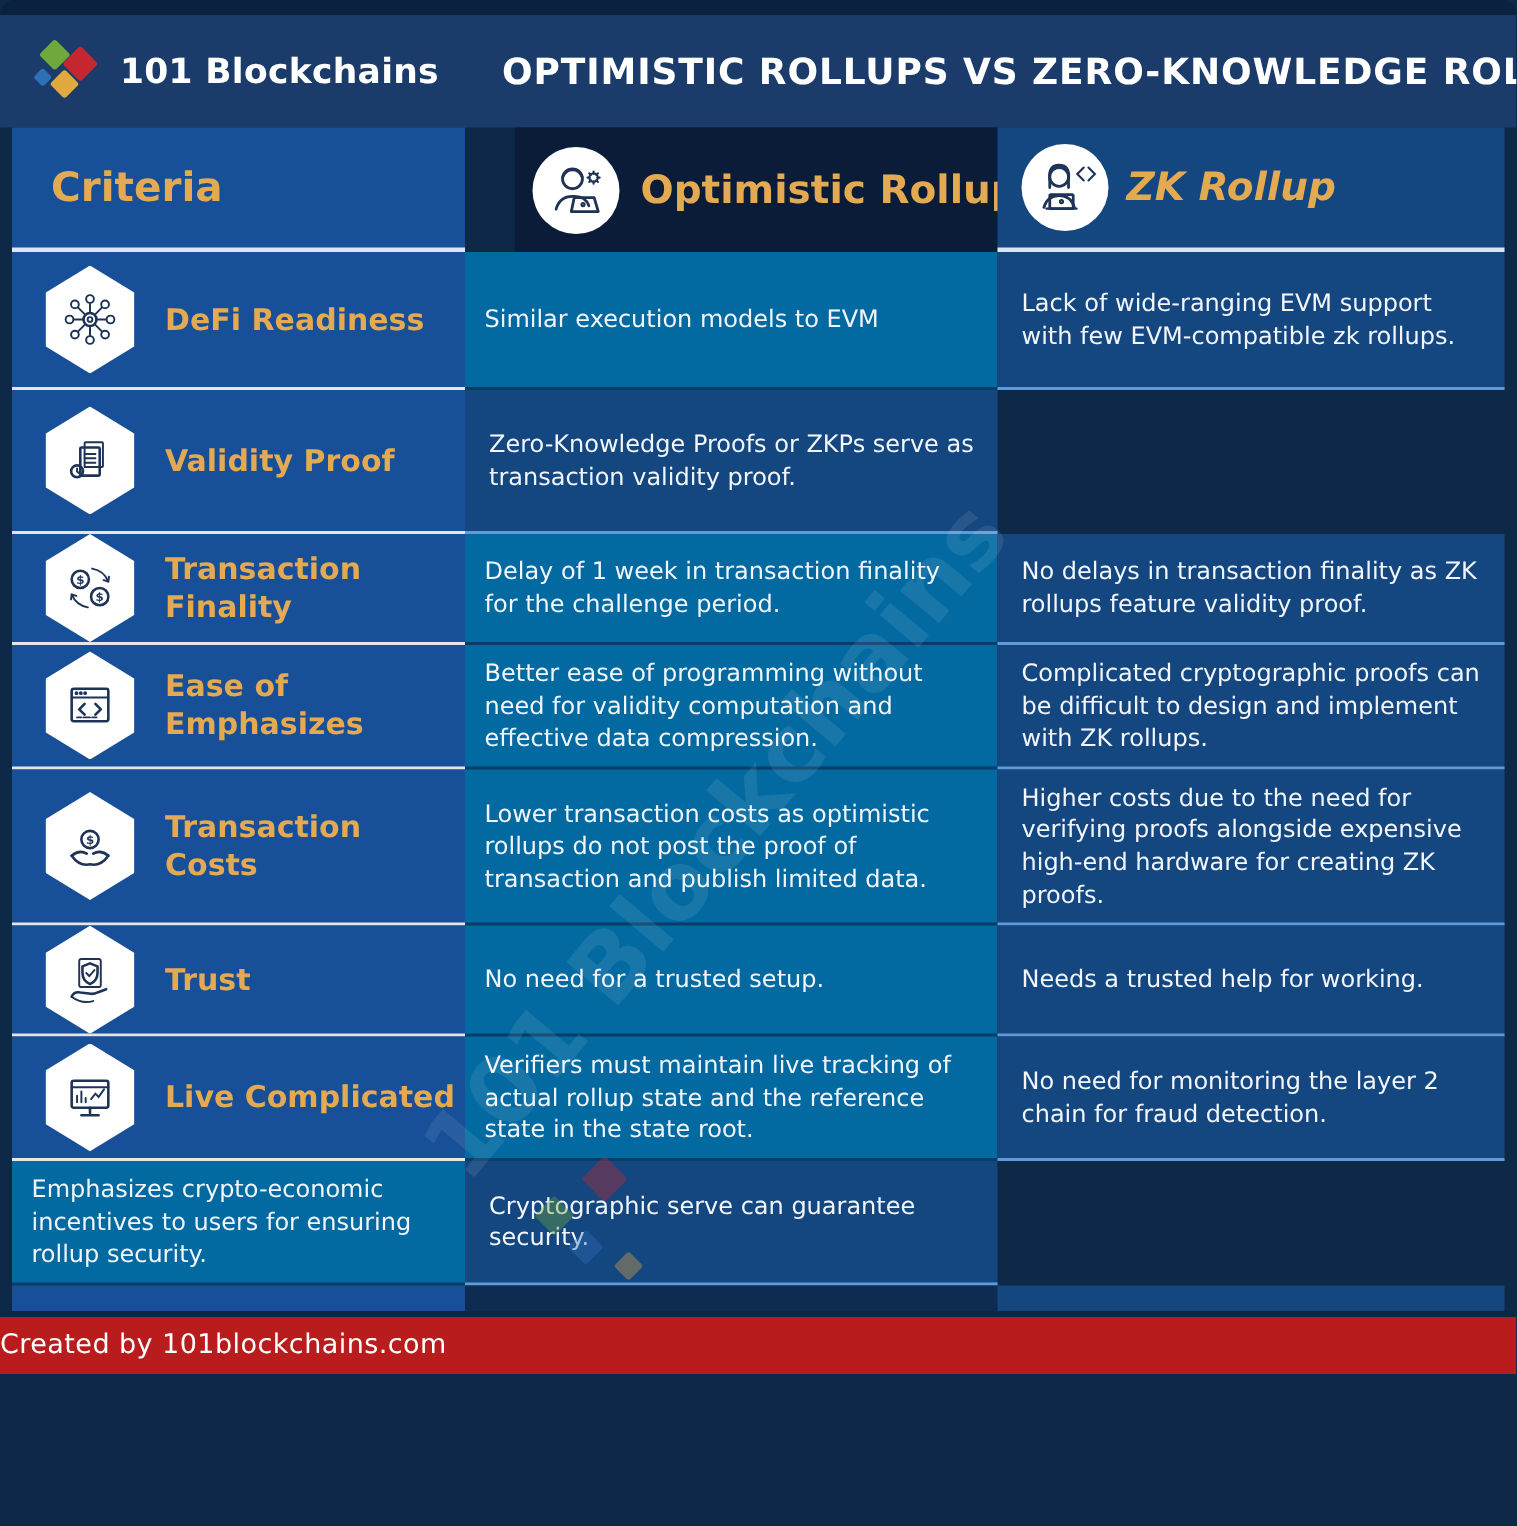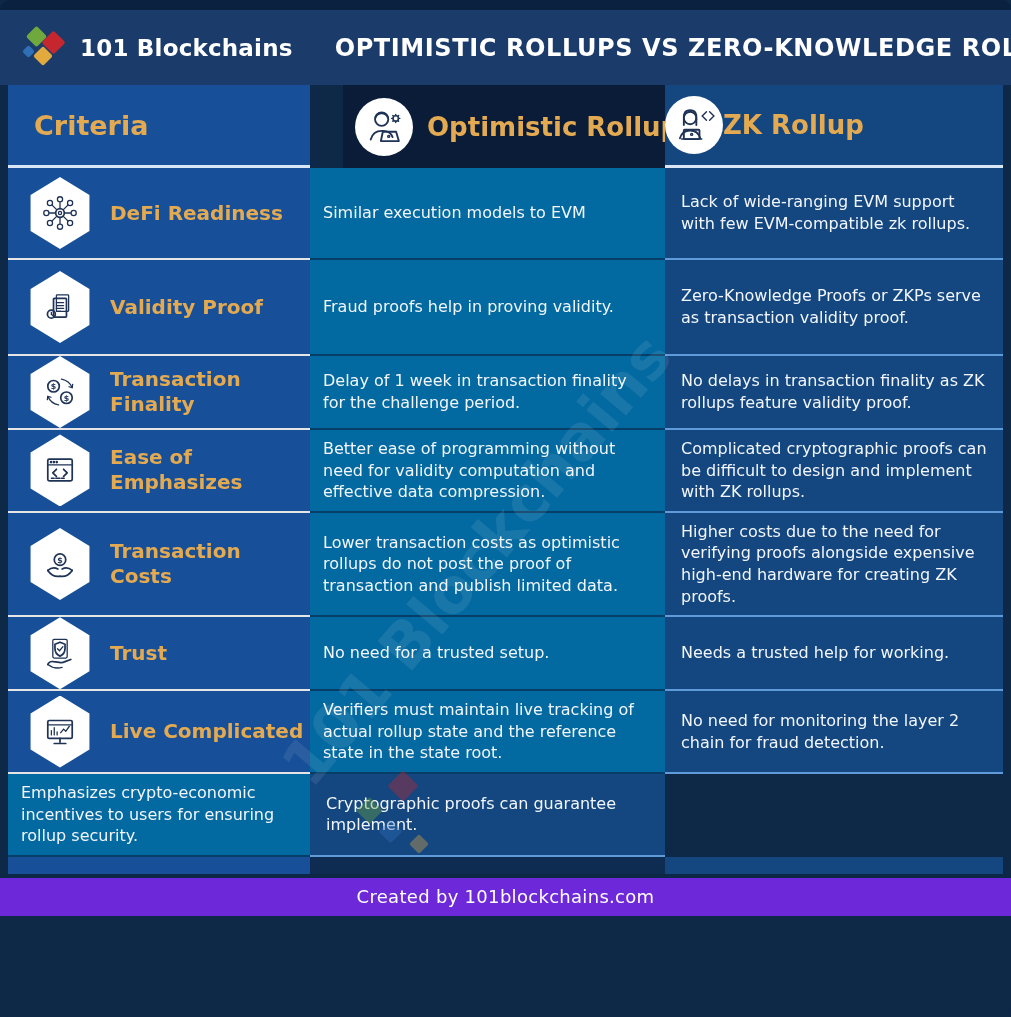--- a/index.html
+++ b/index.html
@@ -23,21 +23,21 @@
 
   
   .tbl { position:relative; padding:0 8px; }
   .grid { display:grid; grid-template-columns:302px 355px 338px; }
 
   
   .chrow { height:83px;text-align:center; }
   .ch-left { background:#174f98; display:flex; align-items:center; padding-left:26px; border-bottom:3px solid #d9e6f5; }
   .ch-left span { color:#e3aa51; font-size:27px; font-weight:bold; }
   .ch-mid { background:#0a1c38; display:flex; align-items:center; gap:14px; padding-left:12px;margin-left:33px; }
-  .ch-right { background:#144680; display:flex; align-items:center; gap:0; border-bottom:3px solid #d9e6f5; }
+  .ch-right { background:#144680; display:flex; align-items:center; gap:12px; padding-left:16px; border-bottom:3px solid #d9e6f5;font-style:italic; }
   .ch-label { color:#e3aa51; font-size:26px; font-weight:bold; white-space:nowrap; }
   .circle-ico { width:58px; height:58px; background:#ffffff; border-radius:50%; display:flex; align-items:center; justify-content:center; flex:0 0 auto; }
   .circle-ico svg { width:50px; height:50px; }
 
   
   .row .cl { background:#174f98; display:flex; align-items:center; padding-left:20px; border-bottom:2px solid #e5e5e5; }
   .row .cm { background:#0369a1; display:flex; align-items:center; padding:8px 12px 8px 13px; border-bottom:2px solid rgba(9,28,56,0.55); }
   .row .cr { background:#144680; display:flex; align-items:center; padding:8px 10px 8px 16px; border-bottom:2px solid #5e9bd8; }
   .row:nth-of-type(1) { height:89px; } .row:nth-of-type(1) .cl,.row:nth-of-type(1) .cm,.row:nth-of-type(1) .cr { height:89px; }
   .row:nth-of-type(2) .cl,.row:nth-of-type(2) .cm,.row:nth-of-type(2) .cr { height:93px; }
@@ -52,21 +52,21 @@
          clip-path:polygon(50% 0%, 96% 25%, 96% 75%, 50% 100%, 4% 75%, 4% 25%);
          display:flex; align-items:center; justify-content:center; }
   .hex svg { width:46px; height:46px; }
   .crit { color:#e3aa51; font-size:20px; font-weight:bold; line-height:1.25; margin-left:18px; width:196px; }
   .celltext { color:#f2f6fb; font-size:16px; line-height:1.35; }
 
   
   .bottomband { height:17px; }
   .bottomband .cl { background:#174f98; } .bottomband .cm { background:#0e2b51; } .bottomband .cr { background:#144680; }
   .footrule { height:4px; background:#0d2747; }
-  .footer { height:38px; background:#6d28d9; display:flex; align-items:center; justify-content:center; }
+  .footer { height:38px; background:#b91c1c; display:flex; align-items:center; }
   .footer span { color:#ffffff; font-size:18px; letter-spacing:0.3px; }
 
   
   .watermark-text { position:absolute; left:295px; top:655px; color:rgba(255,255,255,0.09);
         font-size:62px; font-weight:bold; white-space:nowrap; transform:rotate(-50deg);
         transform-origin:left center; pointer-events:none; z-index:5; }
   .wm-dia { position:absolute; transform:rotate(45deg); opacity:0.38; border-radius:2px; pointer-events:none; z-index:5; }
   .wm-red { width:22px; height:22px; left:392px; top:690px; background:#c6272e; }
   .wm-green { width:19px; height:19px; left:360px; top:716px; background:#6fa83c; }
   .wm-blue { width:17px; height:17px; left:382px; top:738px; background:#2f6fb5; }
@@ -172,23 +172,20 @@
           <svg viewBox="0 0 64 64">
             <rect class="ln-thin" x="27" y="15" width="17" height="23" rx="1"></rect>
             <rect class="ln" x="23" y="20" width="18" height="26" rx="1"></rect>
             <path class="ln-thin" d="M27,26 h10 M27,30 h10 M27,34 h10 M27,38 h6"></path>
             <circle class="ln" cx="20" cy="42" r="5.5"></circle>
             <path class="ln-thin" d="M20,39.5 v2.8 l2,1.5"></path>
           </svg>
         </div>
         <div class="crit">Validity Proof</div>
       </div>
-      <div class="cm">
-        <p class="celltext">Fraud proofs help in proving validity.</p>
-      </div>
       <div class="cr">
         <p class="celltext">Zero-Knowledge Proofs or ZKPs serve as transaction validity proof.</p>
       </div>
     </div>
 
     <div class="grid row">
       <div class="cl">
         <div class="hex">
           <svg viewBox="0 0 64 64">
             <circle class="ln" cx="23" cy="24" r="8"></circle>
@@ -295,21 +292,21 @@
       <div class="cr">
         <p class="celltext">No need for monitoring the layer 2 chain for fraud detection.</p>
       </div>
     </div>
 
     <div class="grid row">
       <div class="cm">
         <p class="celltext">Emphasizes crypto-economic incentives to users for ensuring rollup security.</p>
       </div>
       <div class="cr">
-        <p class="celltext">Cryptographic proofs can guarantee implement.</p>
+        <p class="celltext">Cryptographic serve can guarantee security.</p>
       </div>
     </div>
 
     <div class="grid bottomband">
       <div class="cl"></div>
       <div class="cm"></div>
       <div class="cr"></div>
     </div>
   </div>
 

